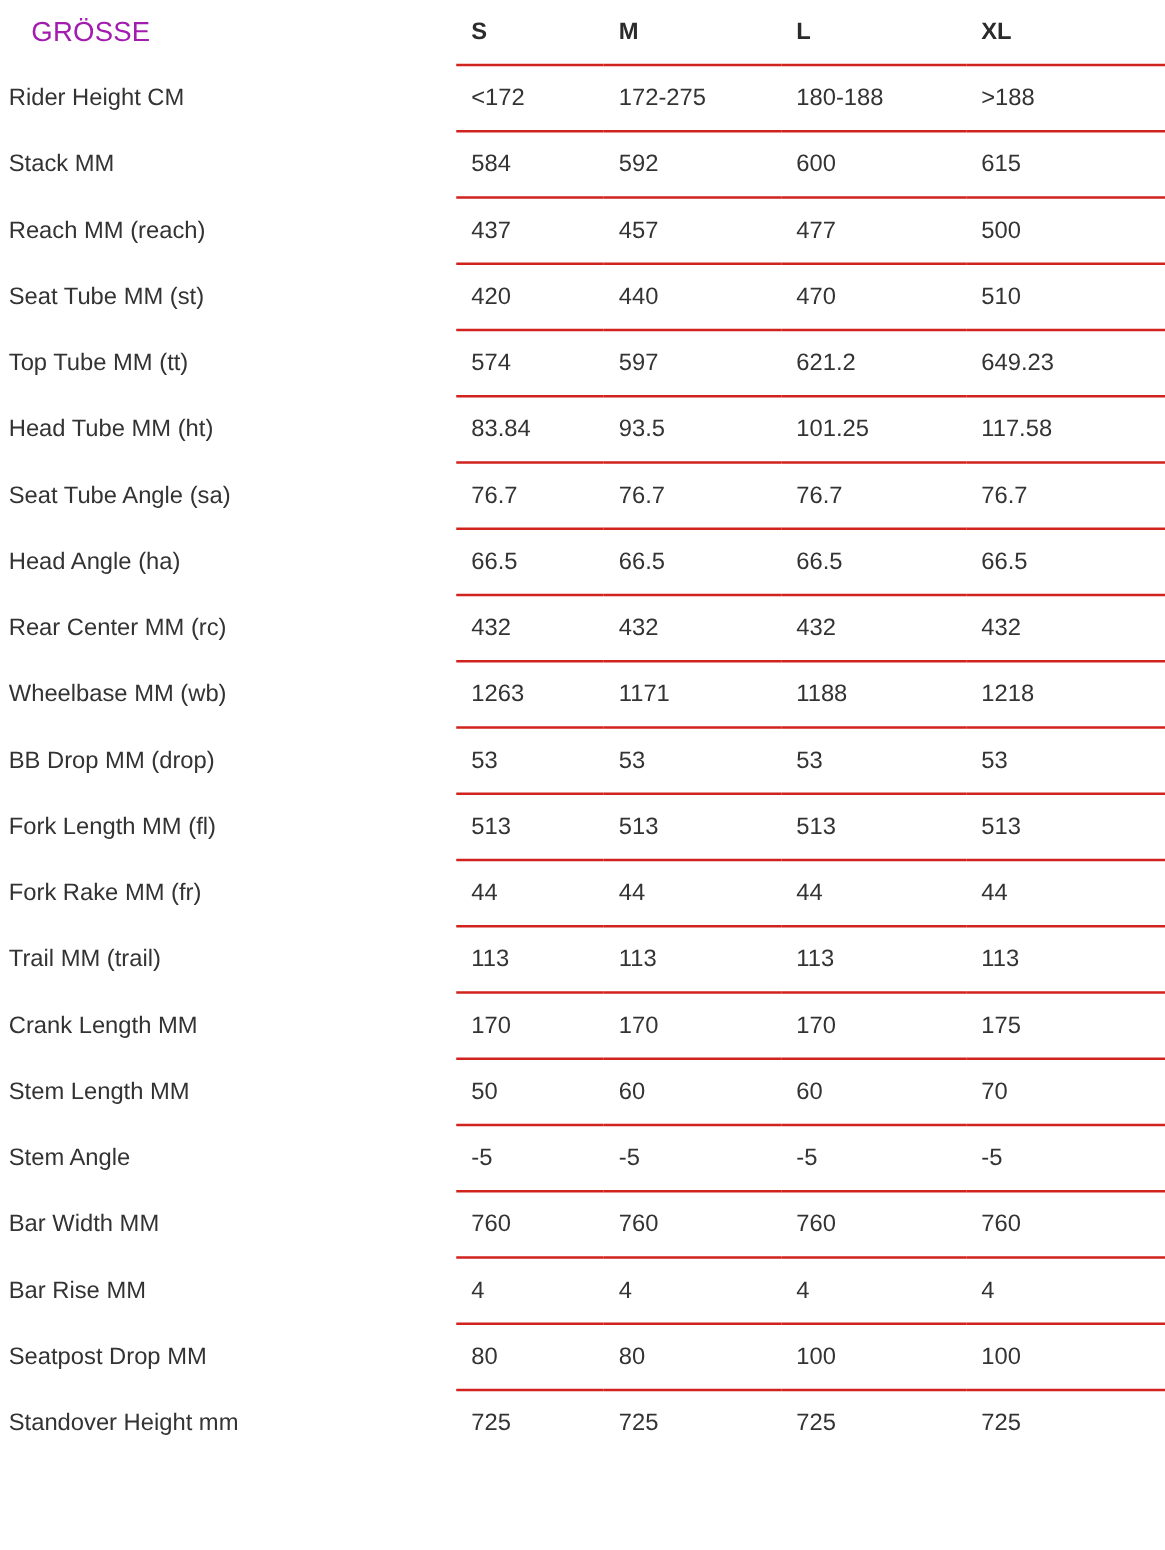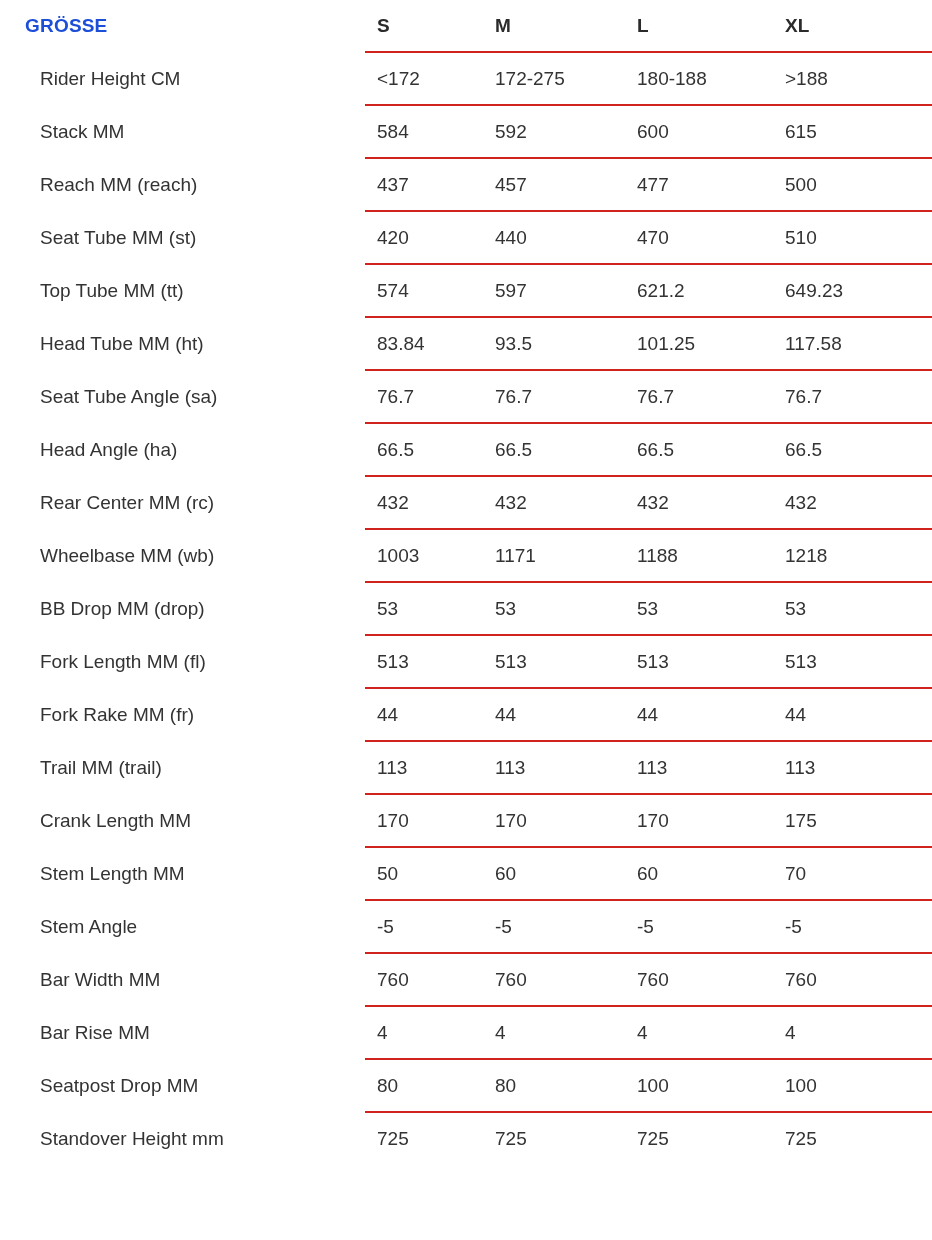--- a/index.html
+++ b/index.html
@@ -32,39 +32,39 @@
     padding: 0;
     margin: 0;
     height: 51px;
     vertical-align: middle;
     text-align: left;
     border: 0;
   }
 
   
   thead th.label-head {
-    font-size: 19px;
-    font-weight: bold;
-    color: #1d4ed8;
+    font-size: 22px;
+    font-weight: normal;
+    color: #a21caf;
     letter-spacing: 0.2px;
     padding-left: 25px;
   }
   thead th.size-head {
     font-size: 19px;
     font-weight: bold;
     color: #2b2b2b;
     padding-left: 12px;
   }
 
   
   tbody td.row-label {
     font-size: 19px;
     font-weight: normal;
     color: #333333;
-    padding-left: 40px;
+    padding-left: 7px;
     white-space: nowrap;
   }
   tbody td.row-value {
     font-size: 19px;
     font-weight: normal;
     color: #333333;
     padding-left: 12px;
     white-space: nowrap;
     border-top: 2px solid #d1231e;
   }
@@ -153,21 +153,21 @@
       </tr>
       <tr>
         <td class="row-label">Rear Center MM (rc)</td>
         <td class="row-value">432</td>
         <td class="row-value">432</td>
         <td class="row-value">432</td>
         <td class="row-value">432</td>
       </tr>
       <tr>
         <td class="row-label">Wheelbase MM (wb)</td>
-        <td class="row-value">1003</td>
+        <td class="row-value">1263</td>
         <td class="row-value">1171</td>
         <td class="row-value">1188</td>
         <td class="row-value">1218</td>
       </tr>
       <tr>
         <td class="row-label">BB Drop MM (drop)</td>
         <td class="row-value">53</td>
         <td class="row-value">53</td>
         <td class="row-value">53</td>
         <td class="row-value">53</td>

